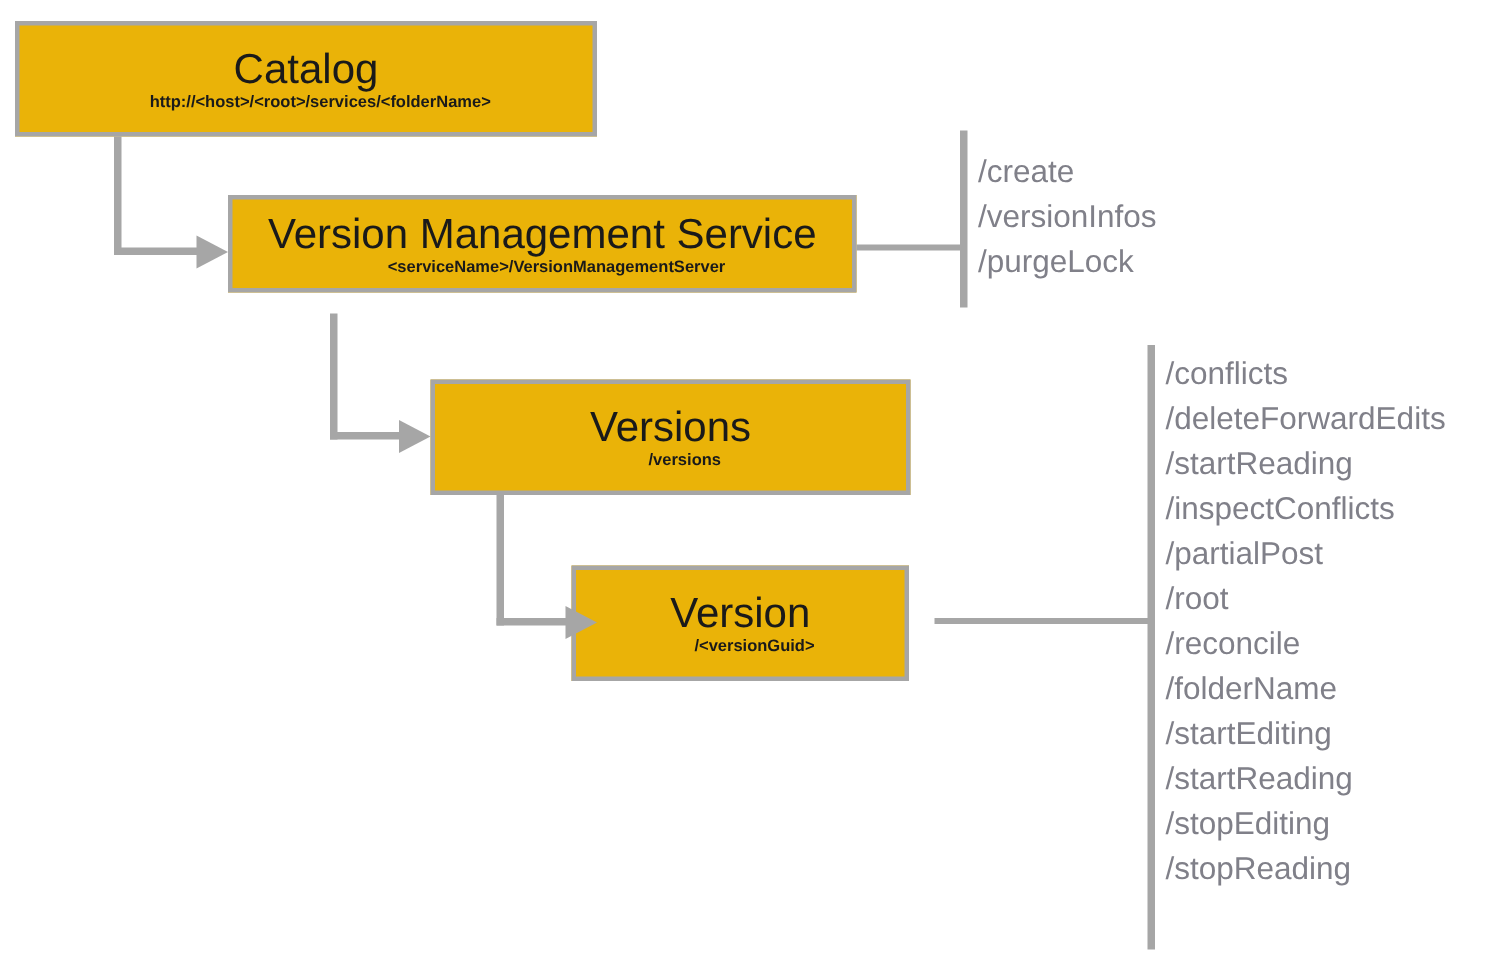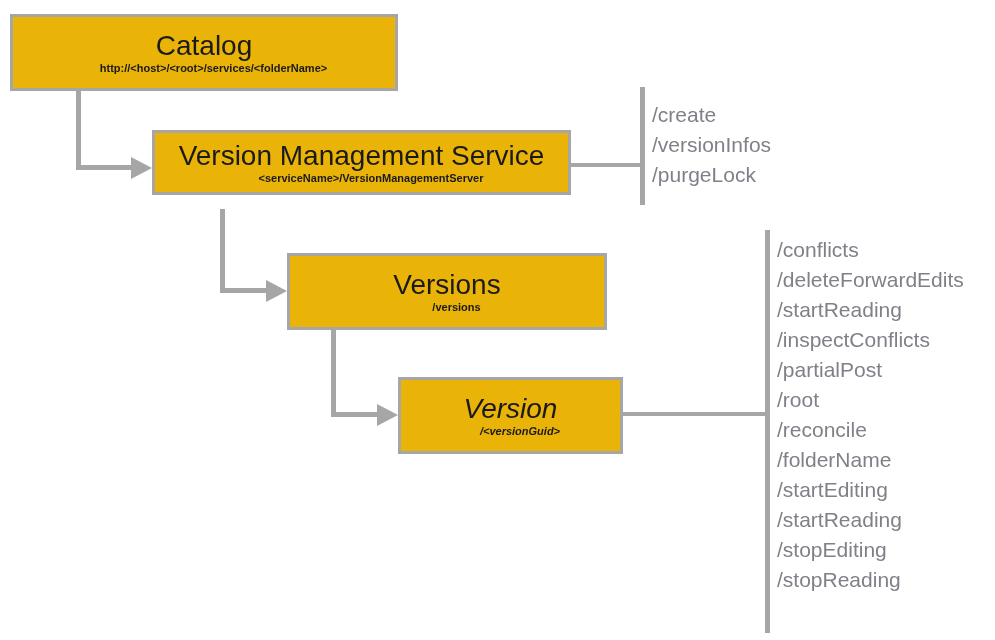--- a/index.html
+++ b/index.html
@@ -19,21 +19,21 @@
     position:absolute;width:0;height:0;
     border-top:11px solid transparent;border-bottom:11px solid transparent;
     border-left:21px solid #a6a6a6;
   }
   .ops-bar{position:absolute;width:5px;background:#a6a6a6;}
   .ops-list{position:absolute;color:#808089;font-size:21px;line-height:30px;white-space:nowrap;}
   
   #node-catalog {left:10px;  top:14px;  width:388px; height:77px;}
   #node-vms     {left:152px; top:130px; width:419px; height:65px;}
   #node-versions{left:287px; top:253px; width:320px; height:77px;}
-  #node-version {left:398px; top:377px; width:225px; height:77px;font-style:italic;}
+  #node-version {left:381px; top:377px; width:225px; height:77px;}
 </style>
 </head>
 <body>
 
 <div class="node" id="node-catalog">
   <div class="node-title">Catalog</div>
   <div class="node-subtitle">http://&lt;host&gt;/&lt;root&gt;/services/&lt;folderName&gt;</div>
 </div>
 
 <div class="node" id="node-vms">

